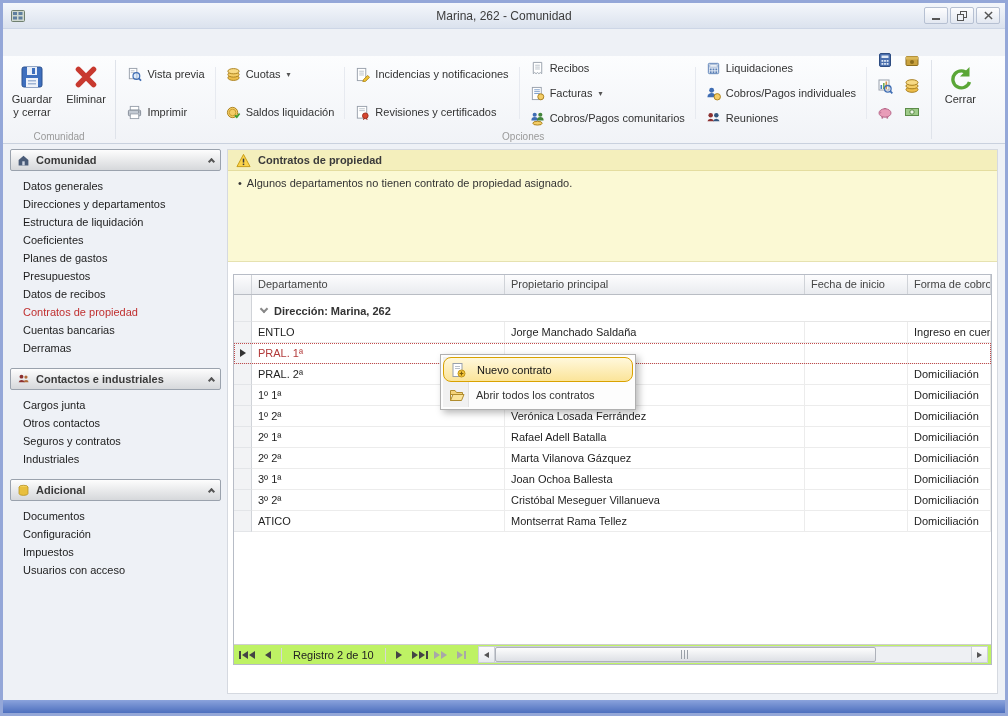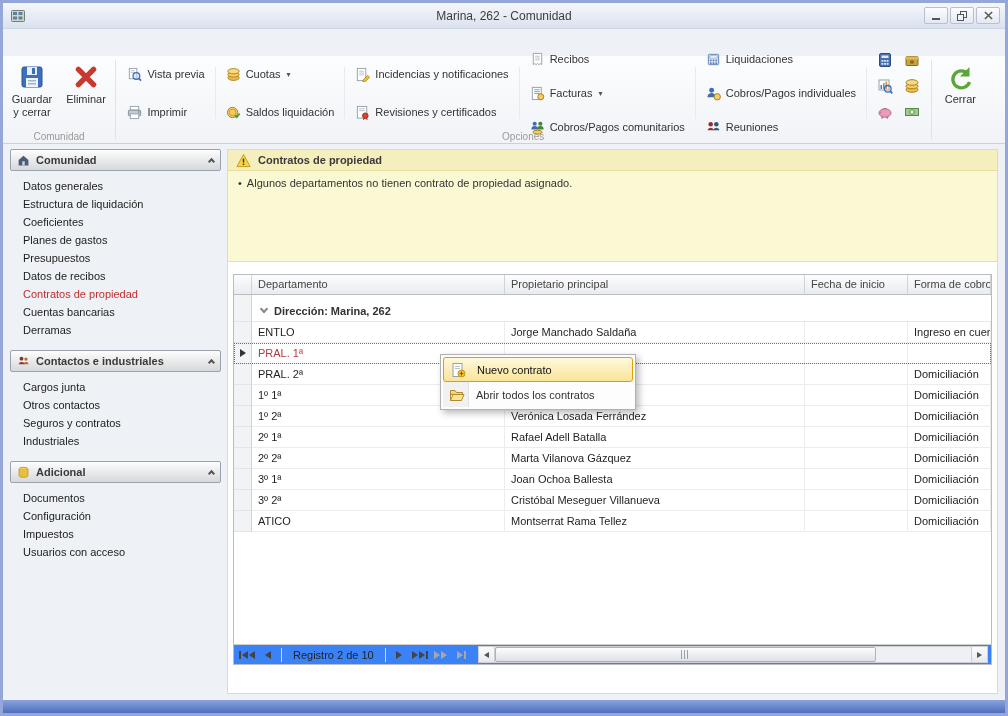--- a/index.html
+++ b/index.html
@@ -17,21 +17,21 @@
 .chev-up.sm{width:5px;height:5px;border-color:#555}
 .ribbon{position:absolute;left:0;top:53px;right:0;height:88px;background:linear-gradient(#fcfdfe,#f1f3f7);border-bottom:1px solid #c9d1de;display:flex}
 .rgroup{position:relative;height:100%;padding:3px 2px 16px}
 .rgroup .caption{position:absolute;left:0;right:0;bottom:1px;text-align:center;font-size:10px;color:#9a9a9a}
 .gsep{width:1px;background:#dfe3ea;margin:4px 0}
 .bigbtns{display:flex;height:100%}
 .bigbtn{width:54px;display:flex;flex-direction:column;align-items:center;padding-top:5px;gap:3px;border-radius:3px;background:none;border:none;font:inherit}
 .bigbtn .lbl{width:48px;text-align:center;line-height:1.15;color:#333}
 .cols{display:flex;height:100%}
 .scol{display:flex;flex-direction:column;justify-content:center;gap:19px;padding:0 6px}
-.scol.three{gap:15px}
+.scol.three{gap:6px}
 .csep{width:1px;background:#e7eaf0;margin:8px 0}
 .sbtn{display:flex;align-items:center;gap:5px;padding:2px 4px;border-radius:2px;color:#333;white-space:nowrap;background:none;border:none;font:inherit}
 .dd{font-size:8px;color:#555;margin-left:1px}
 .iconcluster{display:grid;grid-template-columns:27px 27px;grid-auto-rows:26px;align-content:center;justify-items:center;align-items:center;padding:0 4px 14px}
 .ibtn{width:23px;height:23px;display:flex;align-items:center;justify-content:center;border-radius:2px;background:none;border:none}
 .rspacer{width:42px}
 .main{position:absolute;left:0;top:141px;right:0;bottom:13px;background:#eef1f6}
 .sidebar{position:absolute;left:7px;top:5px;width:211px;bottom:8px;overflow:hidden}
 .navhdr{height:22px;border:1px solid #9aa2ad;border-radius:2px;background:linear-gradient(#fdfdfd,#d6d8db);display:flex;align-items:center;gap:6px;padding:0 6px;font-weight:bold;color:#3a3a3a;margin-bottom:6px}
 .navhdr .sp{flex:1}
@@ -52,40 +52,40 @@
 .groupcell{flex:1;display:flex;align-items:center;gap:7px;padding-left:9px;padding-top:5px;font-weight:bold;color:#333;border-bottom:1px solid #e6e6e6}
 .chev-dn{width:6px;height:6px;border-right:2px solid #888;border-bottom:2px solid #888;transform:rotate(45deg);margin-top:-4px}
 .cell{padding-left:6px;line-height:20px;border-right:1px solid #ececec;border-bottom:1px solid #ececec;overflow:hidden;white-space:nowrap;color:#1e1e1e}
 .c-dep{width:253px;flex:none}
 .c-prop{width:300px;flex:none}
 .c-fec{width:103px;flex:none}
 .c-for{flex:1}
 .grow.sel{outline:1px dotted #c34a4a;outline-offset:-1px}
 .grow.sel .cell{color:#b23a3a}
 .tri-r{width:0;height:0;border-top:4px solid transparent;border-bottom:4px solid transparent;border-left:6px solid #333}
-.navigator{position:absolute;left:0;right:0;bottom:0;height:20px;background:#3b82f6;border-top:1px solid #cfcfcf;display:flex;align-items:center;padding:0 3px;gap:1px}
+.navigator{position:absolute;left:0;right:0;bottom:0;height:20px;background:#bef264;border-top:1px solid #cfcfcf;display:flex;align-items:center;padding:0 3px;gap:1px}
 .nbtn{width:20px;height:16px;display:flex;align-items:center;justify-content:center;gap:1px;background:none;border:none}
 .tl{width:0;height:0;border-top:4px solid transparent;border-bottom:4px solid transparent;border-right:6px solid #444}
 .tr{width:0;height:0;border-top:4px solid transparent;border-bottom:4px solid transparent;border-left:6px solid #444}.tr.dis{border-left-color:#a8a8a8}
 .vbar{width:2px;height:8px;background:#444}
 .vbar.dis{background:#a8a8a8}
 .navlabel{padding:0 8px;color:#222;white-space:nowrap}
 .nsep{width:1px;height:14px;background:#d8d8d8;margin:0 2px}
 .hscroll{flex:1;height:17px;margin-left:5px;background:#eef0f3;border:1px solid #ccd0d6;display:flex;align-items:center}
 .harrow{width:16px;height:100%;display:flex;align-items:center;justify-content:center;background:linear-gradient(#fbfbfc,#e7eaee);border:none;border-right:1px solid #ccd0d6}
 .harrow.right{border-right:none;border-left:1px solid #ccd0d6}
 .htrack{flex:1;height:100%;position:relative}
 .hthumb{position:absolute;left:0;top:0;height:100%;width:80%;background:linear-gradient(#fdfdfd,#dde0e5);border:1px solid #aeb2ba;border-radius:2px;display:flex;align-items:center;justify-content:center}
 .grip{width:9px;height:9px;background:repeating-linear-gradient(90deg,#9aa0a8 0 1px,transparent 1px 3px)}
 .tri-mini-l{width:0;height:0;border-top:3px solid transparent;border-bottom:3px solid transparent;border-right:5px solid #555}
 .tri-mini-r{width:0;height:0;border-top:3px solid transparent;border-bottom:3px solid transparent;border-left:5px solid #555}
 .ctxmenu{position:absolute;left:437px;top:351px;width:196px;background:#fdfdfd;border:1px solid #b0b0b0;box-shadow:3px 3px 7px rgba(0,0,0,.28);padding:2px;z-index:50}
 .ctxmenu .gutter{position:absolute;left:2px;top:2px;bottom:2px;width:26px;background:#f1f1f1;border-right:1px solid #e2e2e2}
 .mitem{position:relative;height:25px;display:flex;align-items:center;gap:11px;padding-left:6px;color:#333;background:none;border:none;width:100%;font:inherit;text-align:left}
-.mitem.hl{border:1px solid #d9a200;border-radius:3px;background:linear-gradient(#fff8dc,#fbe499);color:#111}
+.mitem.hl{border:1px solid #d9a200;border-radius:8px;background:linear-gradient(#fff8dc,#fbe499);color:#111}
 .bottomband{position:absolute;left:0;right:0;bottom:0;height:13px;background:linear-gradient(#8ba3dc,#4d6fbe)}
 .ic{display:flex;flex:none}
 </style>
 </head>
 <body>
 
 <div class="window">
 
   <div class="titlebar">
     <span class="app-ic ic">
@@ -412,20 +412,21 @@
               <path d="M2 7.5 L8 2 l6 5.5 V14 H2z" fill="#4a5c78"></path>
               <rect x="6.5" y="9" width="3" height="5" fill="#cfd6e2"></rect>
             </svg>
           </span>
         <span>Comunidad</span>
         <span class="sp"></span>
         <span class="chev-up sm"></span>
       </div>
       <div class="navlist">
         <div class="navitem">Datos generales</div>
+        <div class="navitem">Direcciones y departamentos</div>
         <div class="navitem">Estructura de liquidación</div>
         <div class="navitem">Coeficientes</div>
         <div class="navitem">Planes de gastos</div>
         <div class="navitem">Presupuestos</div>
         <div class="navitem">Datos de recibos</div>
         <div class="navitem sel">Contratos de propiedad</div>
         <div class="navitem">Cuentas bancarias</div>
         <div class="navitem">Derramas</div>
       </div>
 

